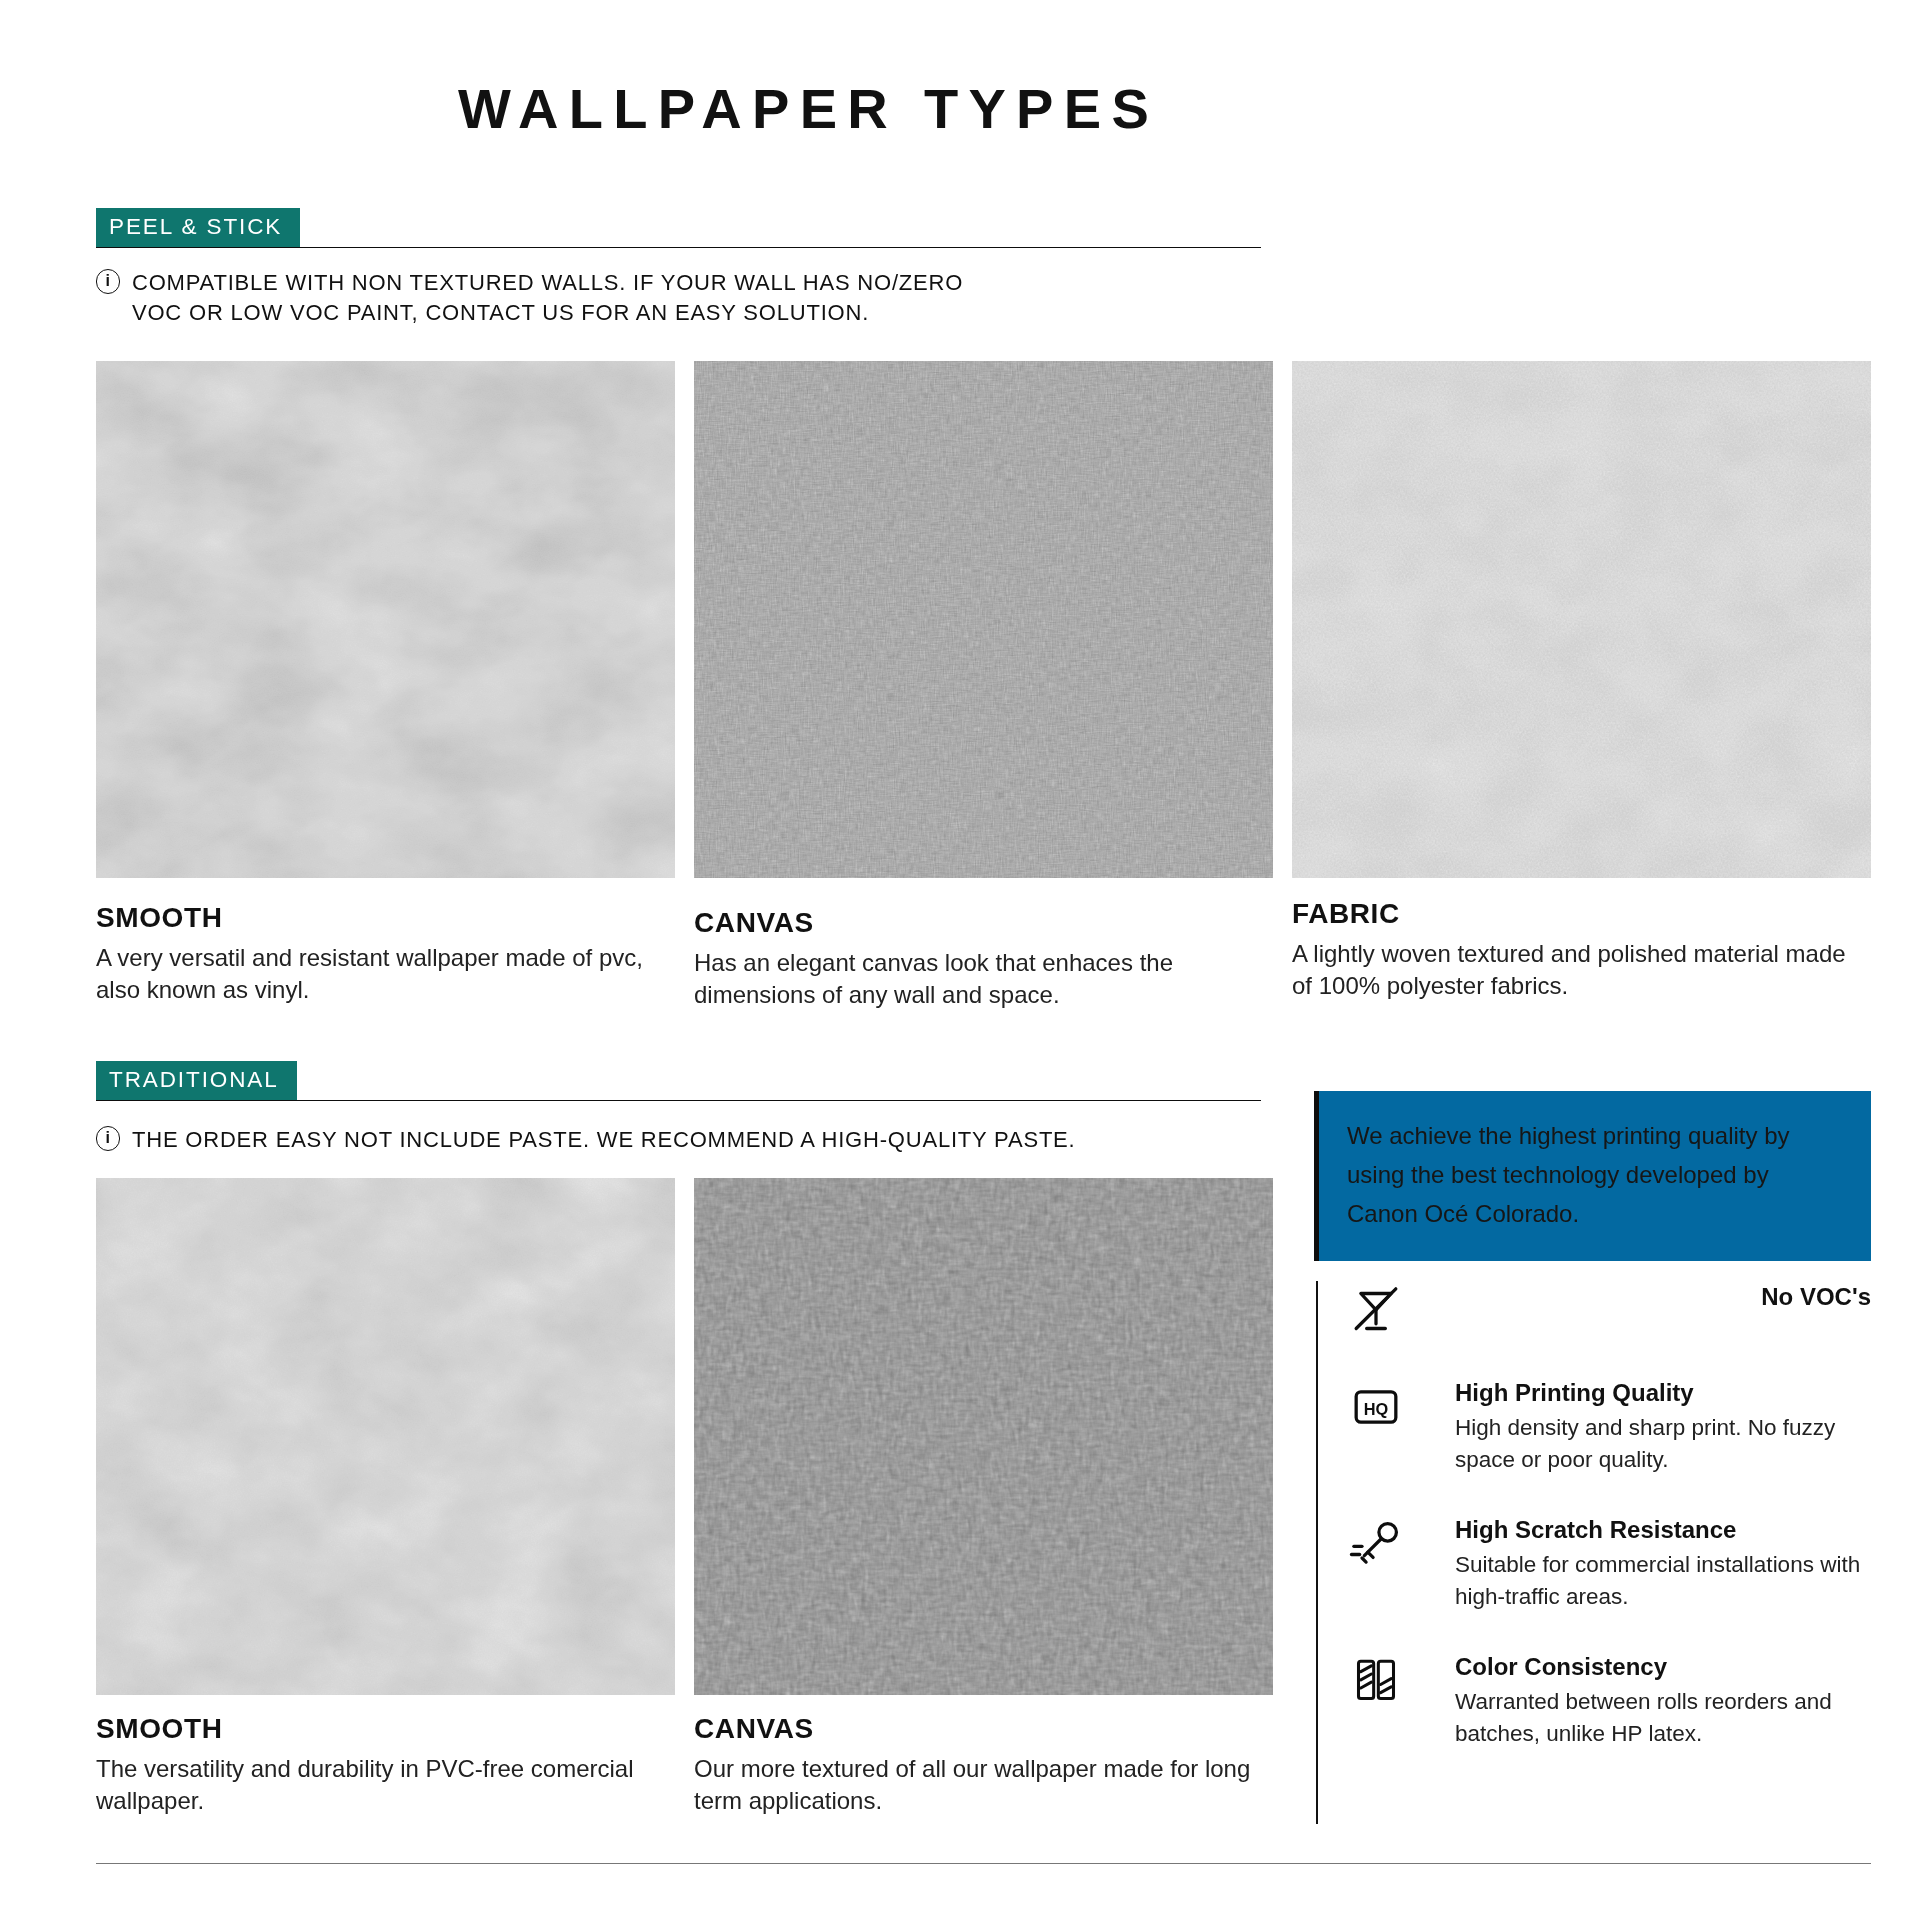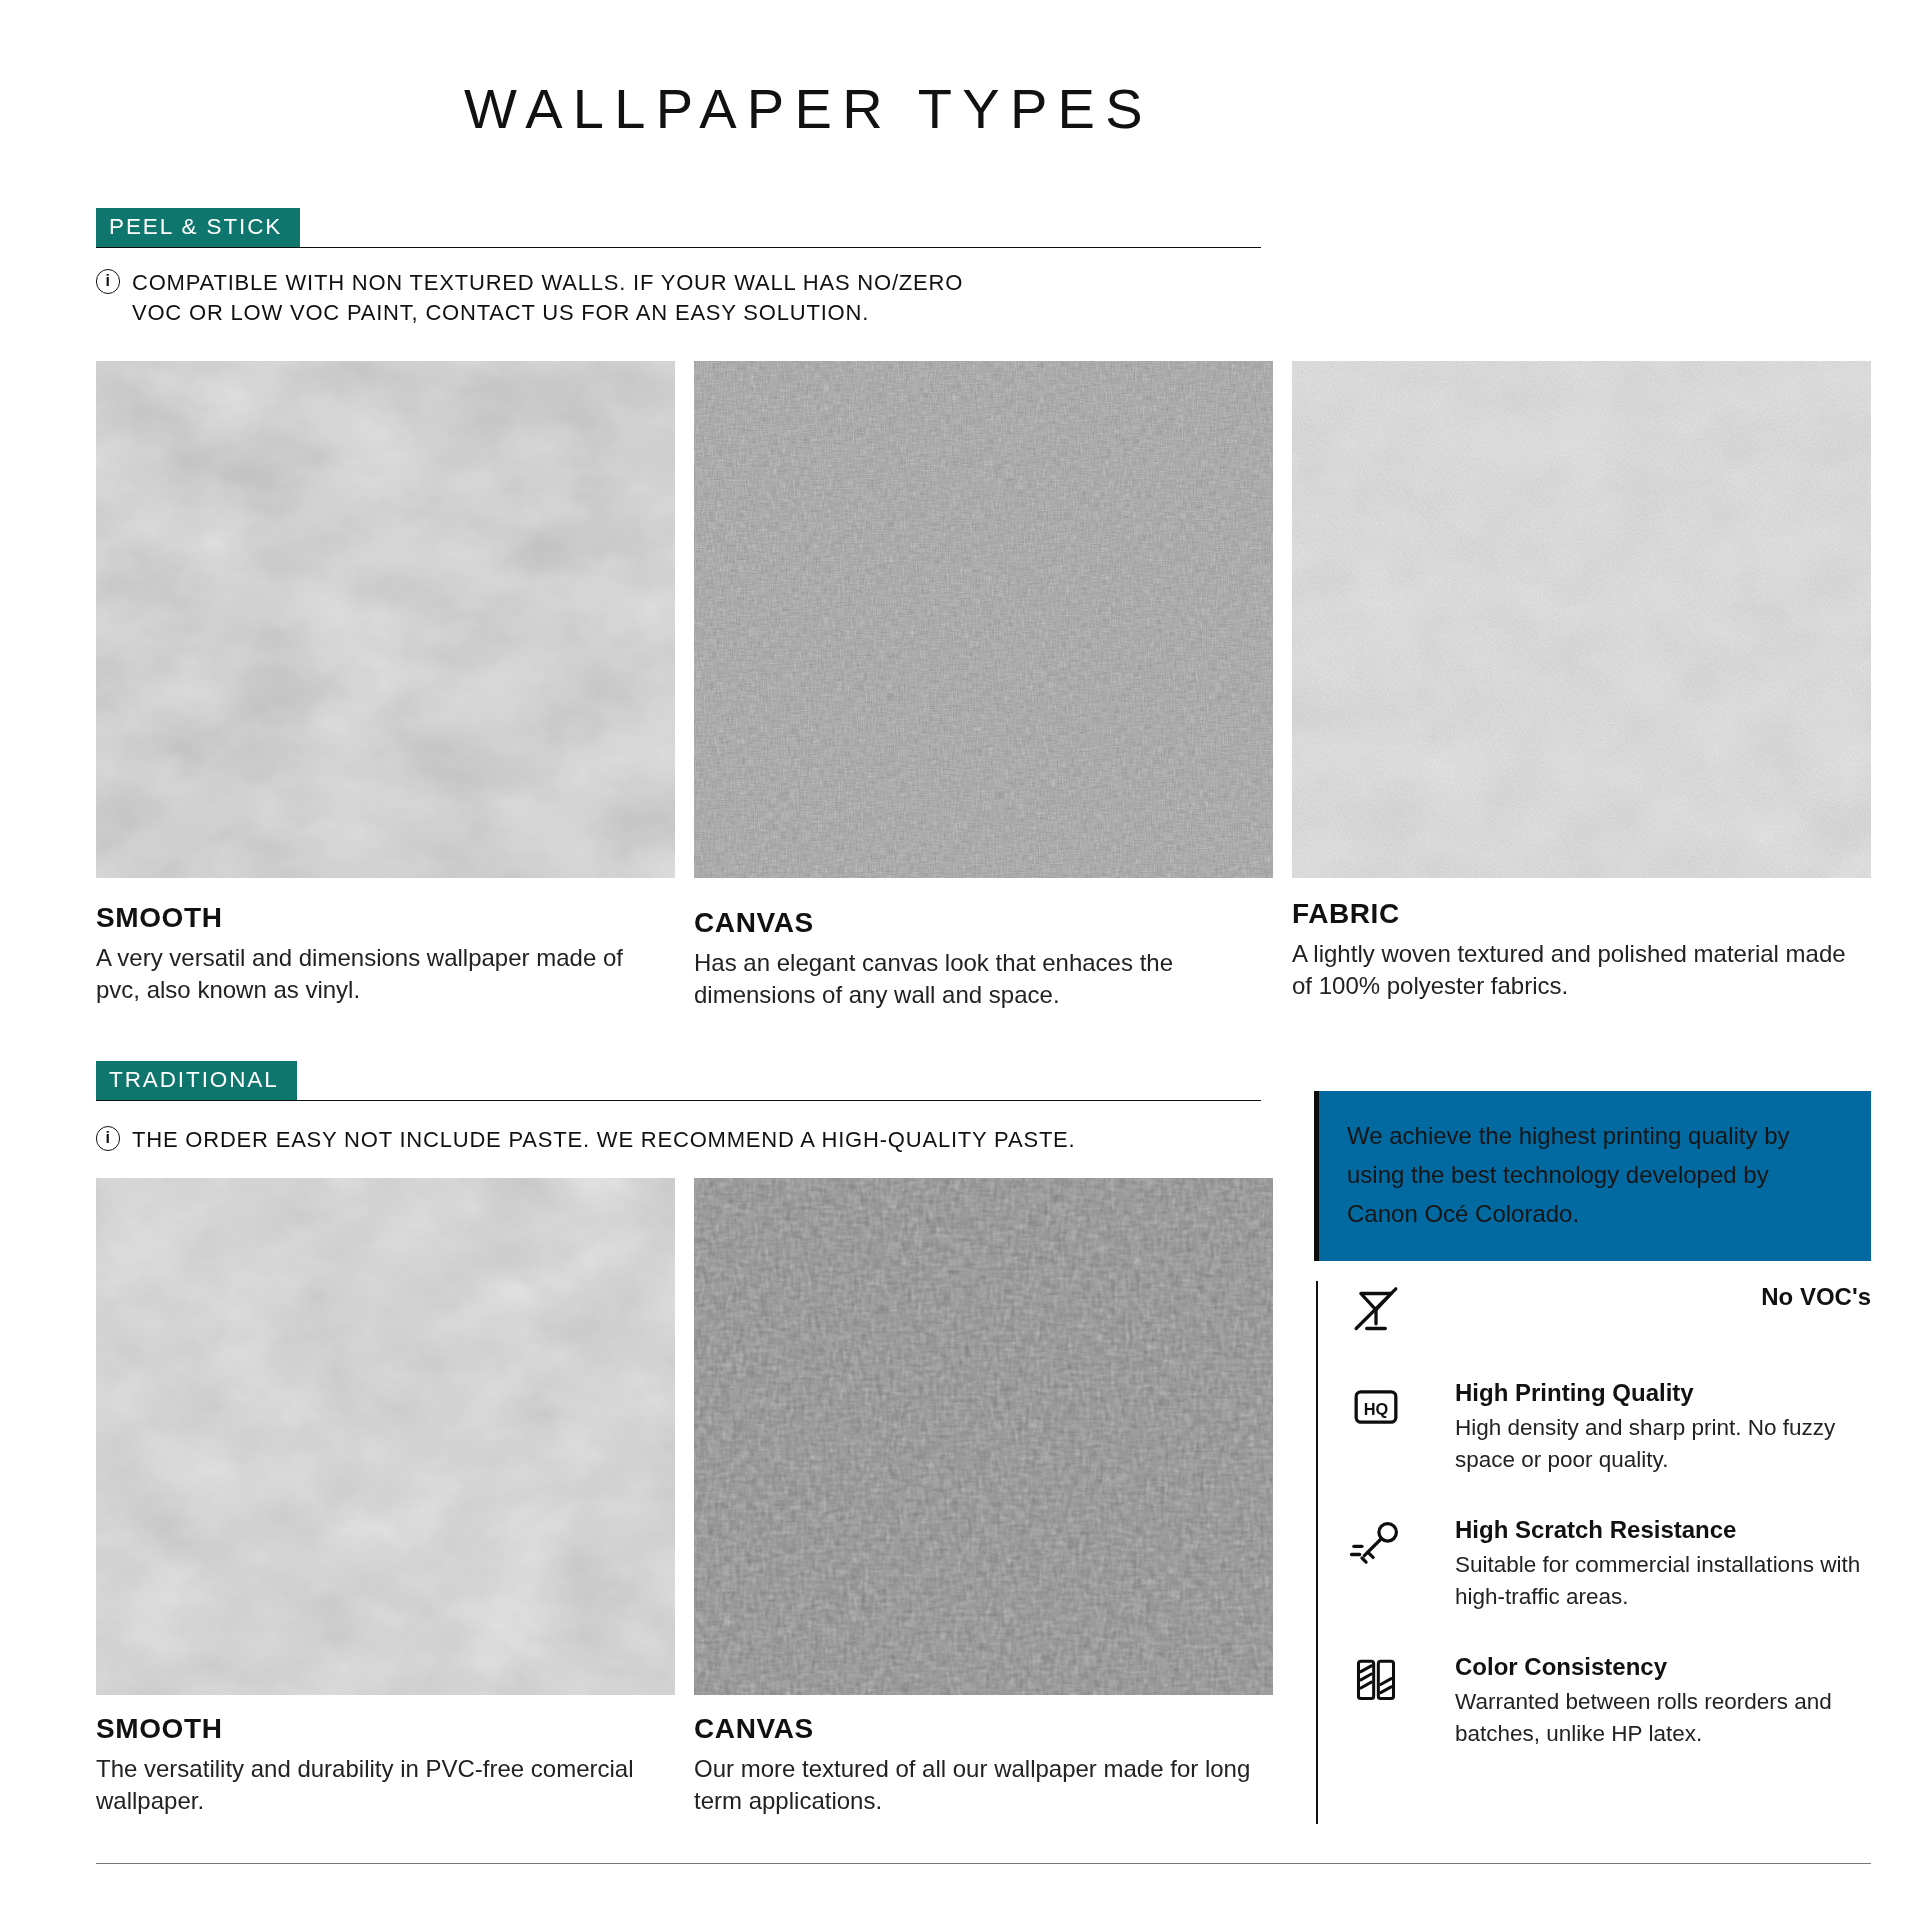--- a/index.html
+++ b/index.html
@@ -7,21 +7,21 @@
   body {
     width:1926px; height:1926px; position:relative;
     font-family:"Liberation Sans", sans-serif; color:#161616;
     overflow:hidden;
   }
   .abs { position:absolute; }
 
   .page-title {
     left:96px; top:76px; width:1425px;
     text-align:center;
-    font-size:56px; letter-spacing:10.3px; font-weight:normal; color:#111;
+    font-size:56px; letter-spacing:10.3px; font-weight:bold; color:#111;
     white-space:nowrap;
   }
 
   .section-header {
     left:96px; width:1165px; height:37px;
     border-bottom:1.9px solid #0d0d0d;
     display:flex; align-items:flex-end;
   }
   .badge {
     display:inline-block;
@@ -142,21 +142,21 @@
       </filter>
     </defs>
     <rect width="100%" height="100%" fill="#f4f4f4"></rect>
     <rect width="100%" height="100%" filter="url(#s3a)" opacity="0.13"></rect>
     <rect width="100%" height="100%" filter="url(#s3b)" opacity="0.08"></rect>
   </svg>
 </div>
 
 <div class="type-label" style="left:96px; top:902px;">
   <div class="type-name">SMOOTH</div>
-  <div class="type-desc">A very versatil and dimensions wallpaper made of pvc, also known as vinyl.</div>
+  <div class="type-desc">A very versatil and resistant wallpaper made of pvc, also known as vinyl.</div>
 </div>
 <div class="type-label" style="left:694px; top:907px;">
   <div class="type-name">CANVAS</div>
   <div class="type-desc">Has an elegant canvas look that enhaces the dimensions of any wall and space.</div>
 </div>
 <div class="type-label" style="left:1292px; top:898px;">
   <div class="type-name">FABRIC</div>
   <div class="type-desc">A lightly woven textured and polished material made of 100% polyester fabrics.</div>
 </div>
 

